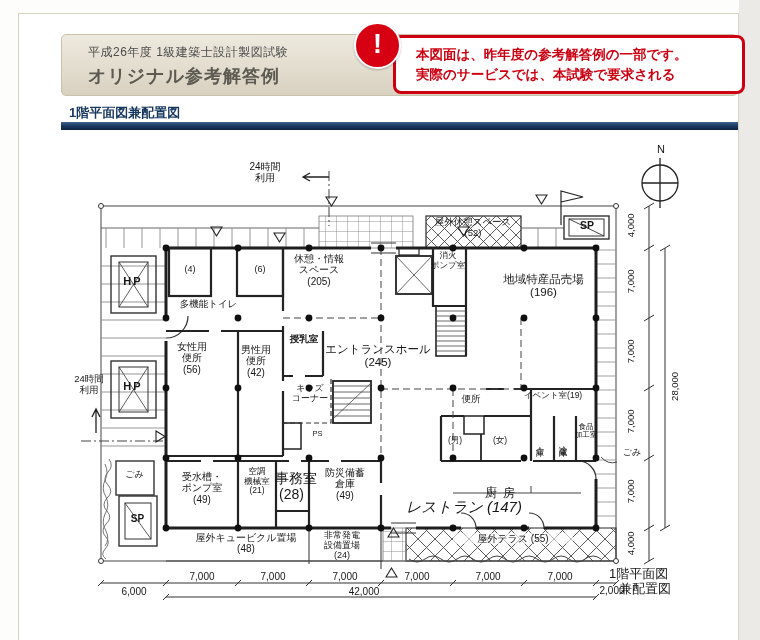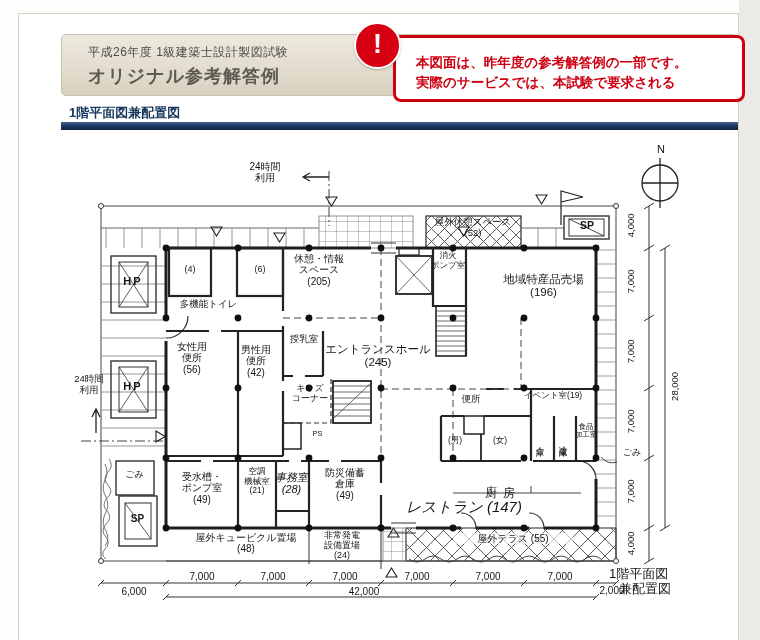--- a/index.html
+++ b/index.html
@@ -13,21 +13,21 @@
         border:1px solid #c9c1ab;border-radius:5px;padding:9px 0 9px 26px;}
   .head-exam{font-size:12px;color:#4c4c4c;letter-spacing:.5px;}
   .head-title{font-size:18px;font-weight:bold;color:#5d5a52;margin-top:3px;letter-spacing:1px;}
   .section-label{position:absolute;left:50px;top:90px;font-size:13px;font-weight:bold;color:#17375e;}
   .navy-bar{position:absolute;left:42px;top:108px;width:677px;height:8px;
         background:linear-gradient(180deg,#41628e 0%,#1d3a63 45%,#0e2444 100%);}
   .warn-circle{position:absolute;left:335px;top:8px;width:43px;height:43px;border-radius:50%;
         background:#d60012;border:2px solid #fff;box-shadow:0 1px 2px rgba(0,0,0,.25);
         color:#fff;font-size:27px;font-weight:bold;text-align:center;line-height:41px;z-index:3;}
   .warn-box{position:absolute;left:374px;top:21px;width:318px;background:#fff;border:3px solid #cc0011;
-        border-radius:8px;padding:15px 8px 7px 20px;z-index:2;}
+        border-radius:8px;padding:7px 8px 7px 20px;z-index:2;}
   .warn-box span{display:block;color:#cc0011;font-size:13.5px;font-weight:bold;line-height:1.45;}
   .plan{position:absolute;left:42px;top:117px;width:677px;height:508px;}
   .plan svg{position:absolute;left:0;top:0;}
   .lb{position:absolute;color:#161616;text-align:center;line-height:1.13;white-space:nowrap;z-index:2;}
   .lb span{display:block;}
   .vdim{transform:rotate(-90deg);}
   .vtext{writing-mode:vertical-rl;text-orientation:upright;letter-spacing:1px;}
 </style>
 </head>
 <body>
@@ -290,21 +290,21 @@
     <div class="lb" style="left:108px;top:210px;width:46px;font-size:10px;">
       <span>女性用</span>
         <span>便所</span>
         <span>(56)</span>
     </div>
     <div class="lb" style="left:174px;top:213px;width:42px;font-size:10px;">
       <span>男性用</span>
         <span>便所</span>
         <span>(42)</span>
     </div>
-    <div class="lb" style="left:221px;top:203px;width:44px;font-size:9.5px;">授乳室</div>
+    <div class="lb" style="left:221px;top:203px;width:44px;font-size:9.5px;font-weight:bold;">授乳室</div>
     <div class="lb" style="left:224px;top:252px;width:50px;font-size:9px;">
       <span>キッズ</span>
         <span>コーナー</span>
     </div>
     <div class="lb" style="left:223px;top:299px;width:17px;font-size:7.5px;padding-left:25px;">PS</div>
     <div class="lb" style="left:252px;top:212px;width:130px;font-size:11.5px;">
       <span>エントランスホール</span>
         <span>(245)</span>
     </div>
     <div class="lb" style="left:390px;top:263px;width:40px;font-size:9.5px;">便所</div>
@@ -322,21 +322,21 @@
     <div class="lb" style="left:110px;top:340px;width:62px;font-size:10px;">
       <span>受水槽・</span>
         <span>ポンプ室</span>
         <span>(49)</span>
     </div>
     <div class="lb" style="left:178px;top:336px;width:36px;font-size:8.5px;">
       <span>空調</span>
         <span>機械室</span>
         <span>(21)</span>
     </div>
-    <div class="lb" style="left:214px;top:340px;width:33px;font-size:11px;font-style:italic;">
+    <div class="lb" style="left:214px;top:340px;width:33px;font-size:14px;">
       <span>事務室</span>
         <span>(28)</span>
     </div>
     <div class="lb" style="left:250px;top:336px;width:68px;font-size:10px;">
       <span>防災備蓄</span>
         <span>倉庫</span>
         <span>(49)</span>
     </div>
     <div class="lb" style="left:115px;top:401px;width:140px;font-size:10px;">
       <span>屋外キュービクル置場</span>

